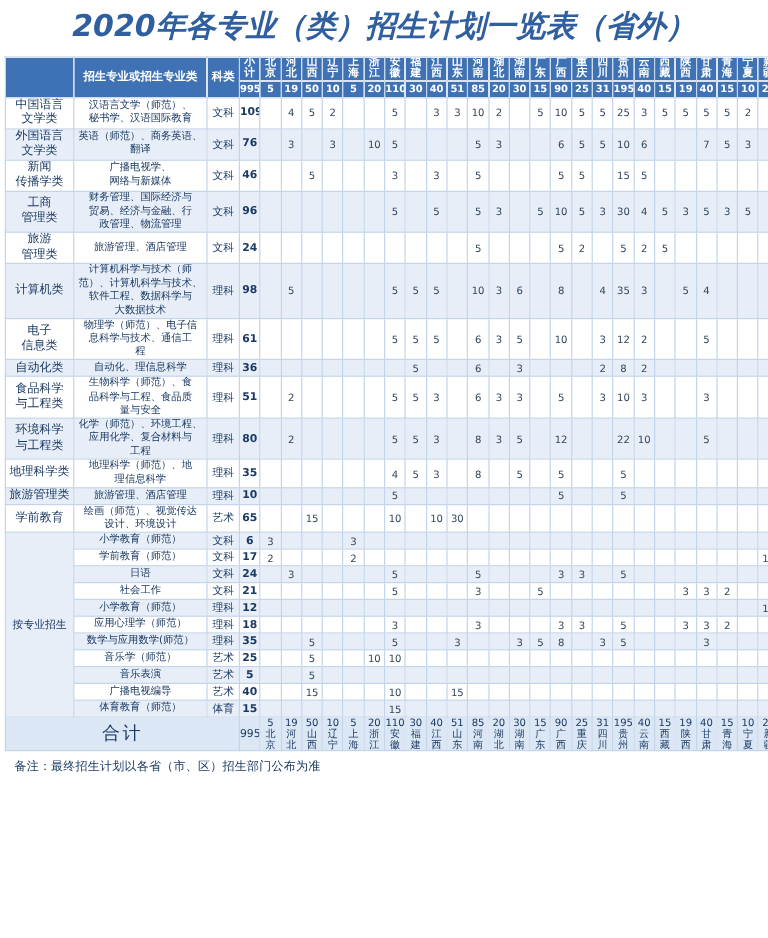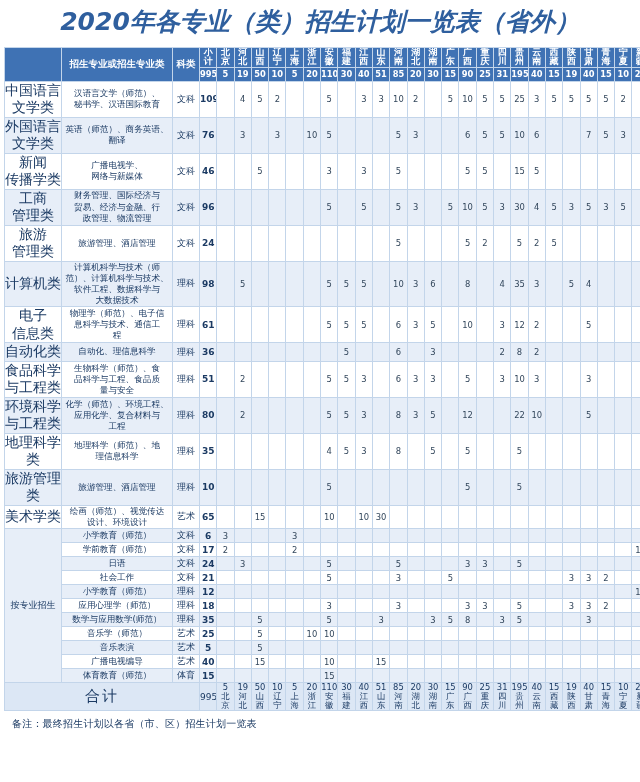--- a/index.html
+++ b/index.html
@@ -75,21 +75,21 @@
     color: #ffffff;
     font-size: 8.3px;
     font-weight: bold;
     height: 13px;
     line-height: 13px;
   }
   
   tbody tr.r-even td { background: #ffffff; }
   tbody tr.r-odd  td { background: #e7eef8; }
   td.cat {
-    font-size: 14px;
+    font-size: 10px;
     line-height: 1.25;
     color: #1b3a63;
     padding: 2px 1px;
   }
   td.maj {
     font-size: 8.6px;
     line-height: 1.3;
     text-align: left;
     padding: 2px 3px;
     color: #1b3a63;
@@ -654,21 +654,21 @@
           <td class="num">5</td>
           <td class="num"></td>
           <td class="num"></td>
           <td class="num"></td>
           <td class="num"></td>
           <td class="num"></td>
           <td class="num"></td>
           <td class="num"></td>
         </tr>
         <tr class="r-even">
-          <td class="cat">美术学类</td>
+          <td class="cat">学前教育</td>
           <td class="maj">绘画（师范）、视觉传达<br>设计、环境设计</td>
           <td class="ke">艺术</td>
           <td class="sub">65</td>
           <td class="num"></td>
           <td class="num"></td>
           <td class="num">15</td>
           <td class="num"></td>
           <td class="num"></td>
           <td class="num"></td>
           <td class="num">10</td>
@@ -1148,14 +1148,14 @@
           <span class="n2">夏</span>
         </td>
         <td class="sumcell">
           <span class="v">25</span>
           <span class="n1">新</span>
           <span class="n2">疆</span>
         </td>
       </tr>
     </tfoot>
   </table>
-  <div class="note">备注：最终招生计划以各省（市、区）招生计划一览表</div>
+  <div class="note">备注：最终招生计划以各省（市、区）招生部门公布为准</div>
 </div>
 
 </body></html>

